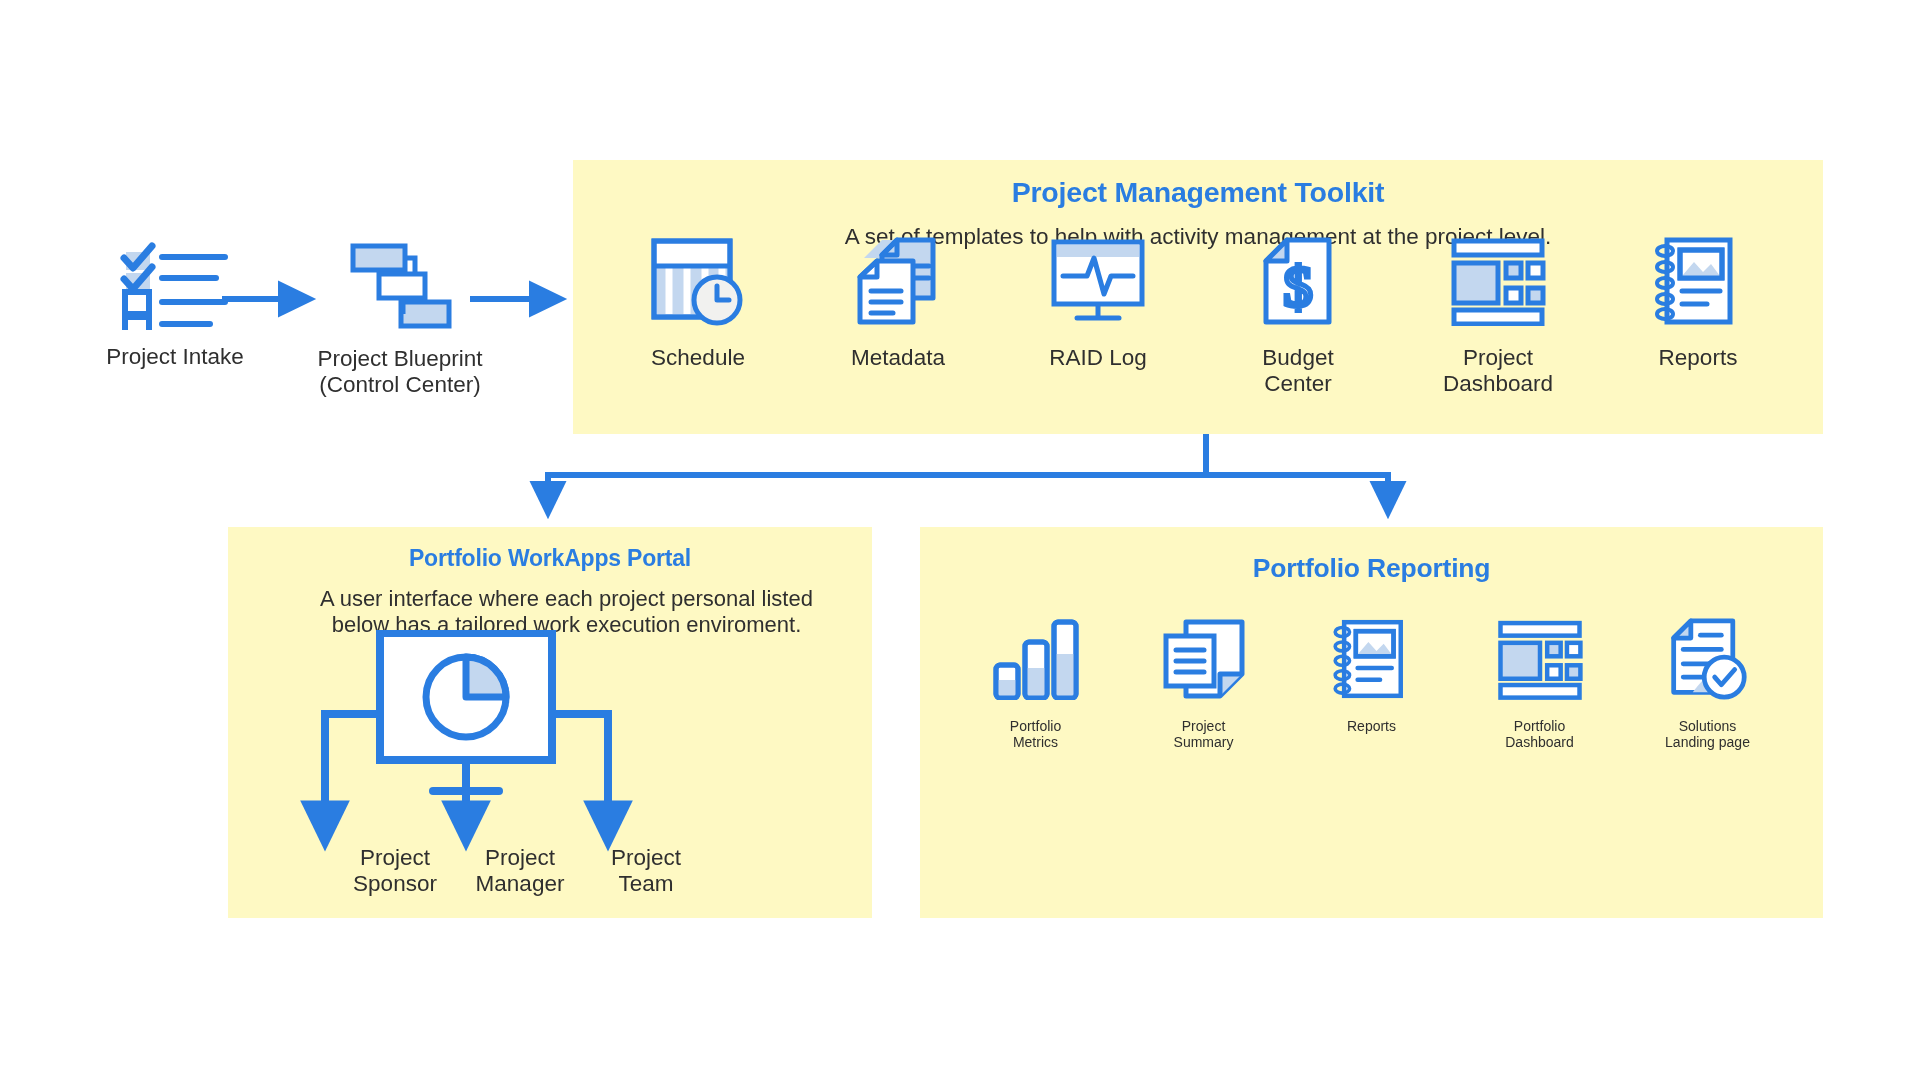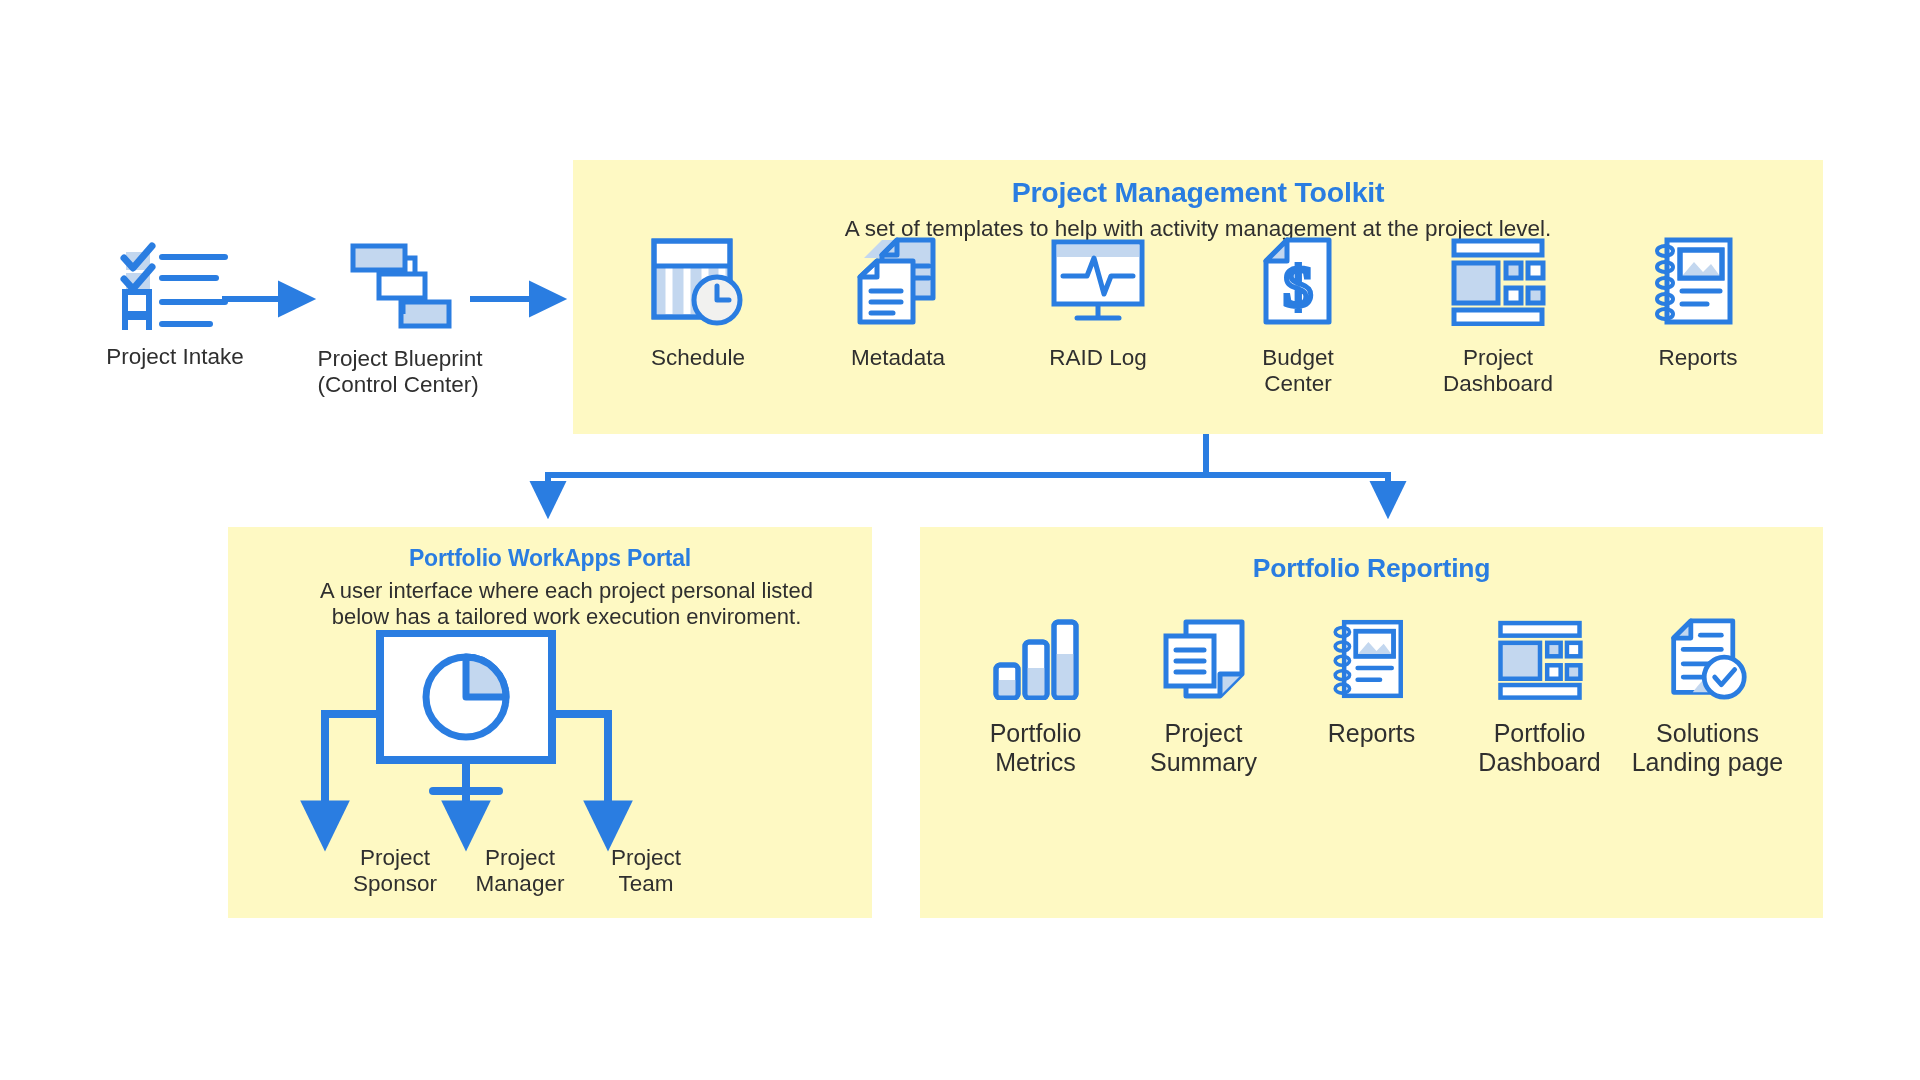--- a/index.html
+++ b/index.html
@@ -40,21 +40,21 @@
   }
   #panel-toolkit .panel-title   { font-size: 28.5px; margin-top: 16px; }
   #panel-workapps .panel-title  { font-size: 23px; margin-top: 18px; }
   #panel-reporting .panel-title { font-size: 26.5px; margin-top: 26px; }
 
   .panel-subtitle {
     text-align: center;
     font-size: 22.5px;
     color: #2f2f2f;
     line-height: 1.22;
-    margin-top: 6px;
+    margin-top: 14px;
     padding: 0 14px;
   }
   #panel-workapps .panel-subtitle { font-size: 22px; line-height: 1.2; padding-left: 47px; }
 
   
   .icon-row {
     position: absolute;
     display: flex;
     align-items: flex-start;
     justify-content: center;
@@ -74,34 +74,34 @@
     display: block;
   }
   .icon-label {
     margin-top: 19px;
     text-align: center;
     font-size: 22.5px;
     color: #2f2f2f;
     line-height: 1.14;
     white-space: pre-line;
   }
-  #reporting-icons .icon-label { font-size: 25px; }
+  #reporting-icons .icon-label { font-size: 14px; }
 
   
   .flow-node {
     position: absolute;
     display: flex;
     flex-direction: column;
     align-items: center;
   }
   #node-intake    { left: 75px;  top: 240px; width: 200px; }
   #node-blueprint { left: 290px; top: 240px; width: 220px; }
   .flow-label {
     margin-top: 14px;
-    text-align: left;
+    text-align: center;
     font-size: 22.5px;
     color: #2f2f2f;
     line-height: 1.14;
     white-space: pre-line;
   }
 
   
   #connectors {
     position: absolute;
     left: 0; top: 0;

